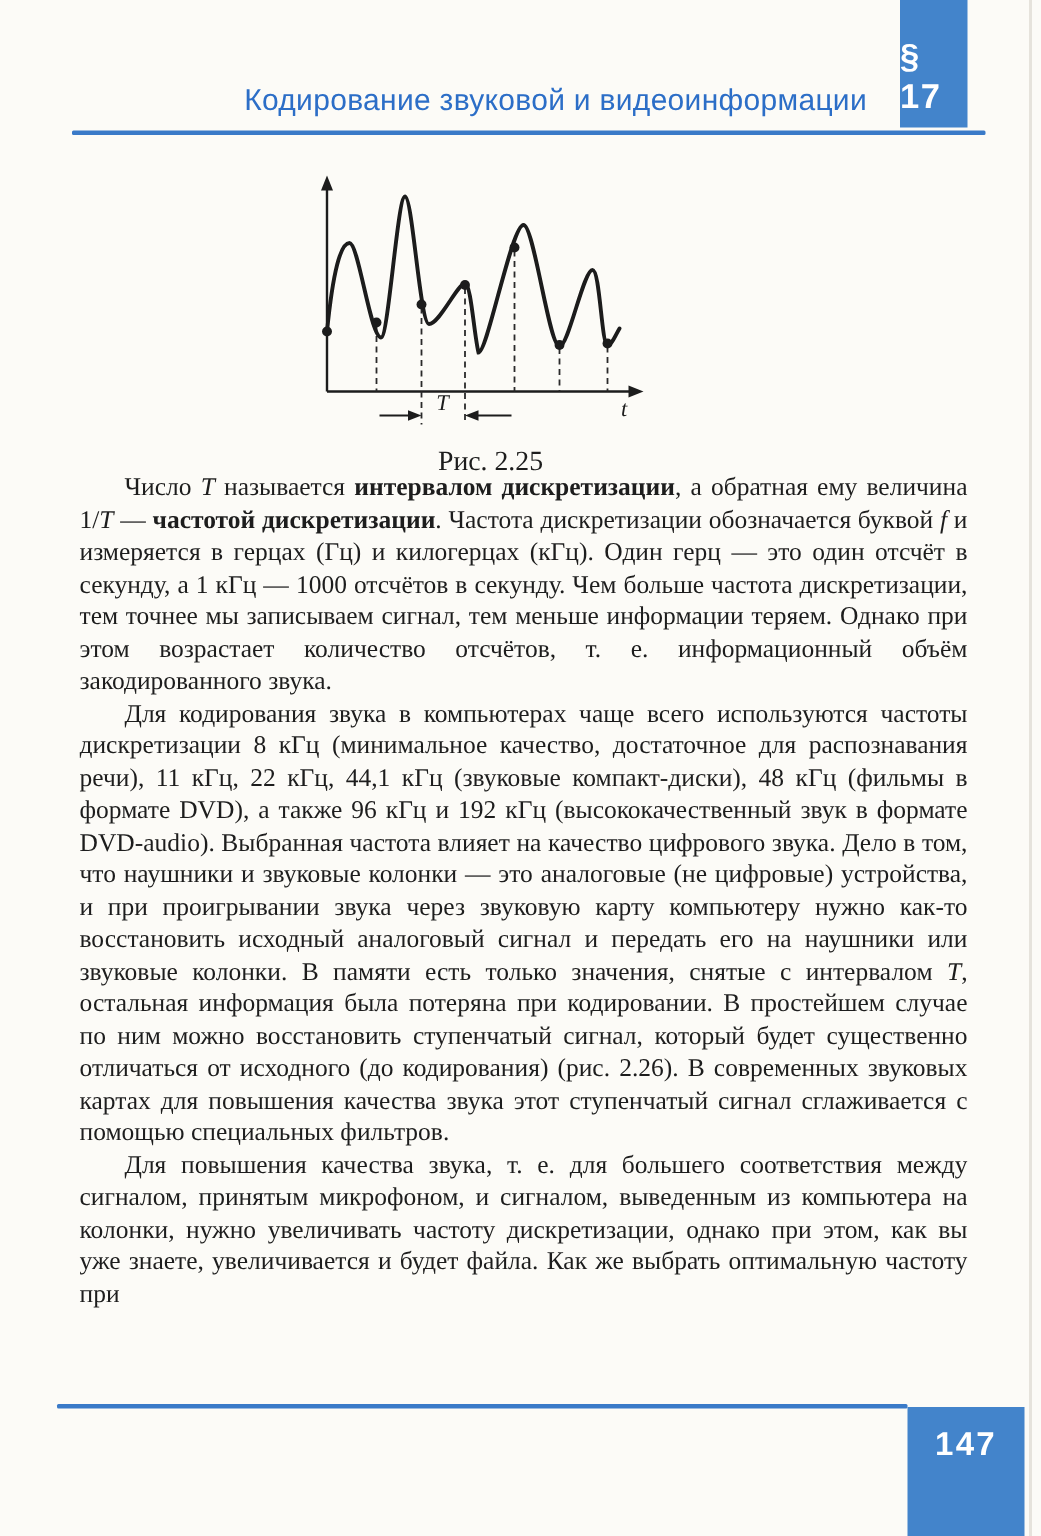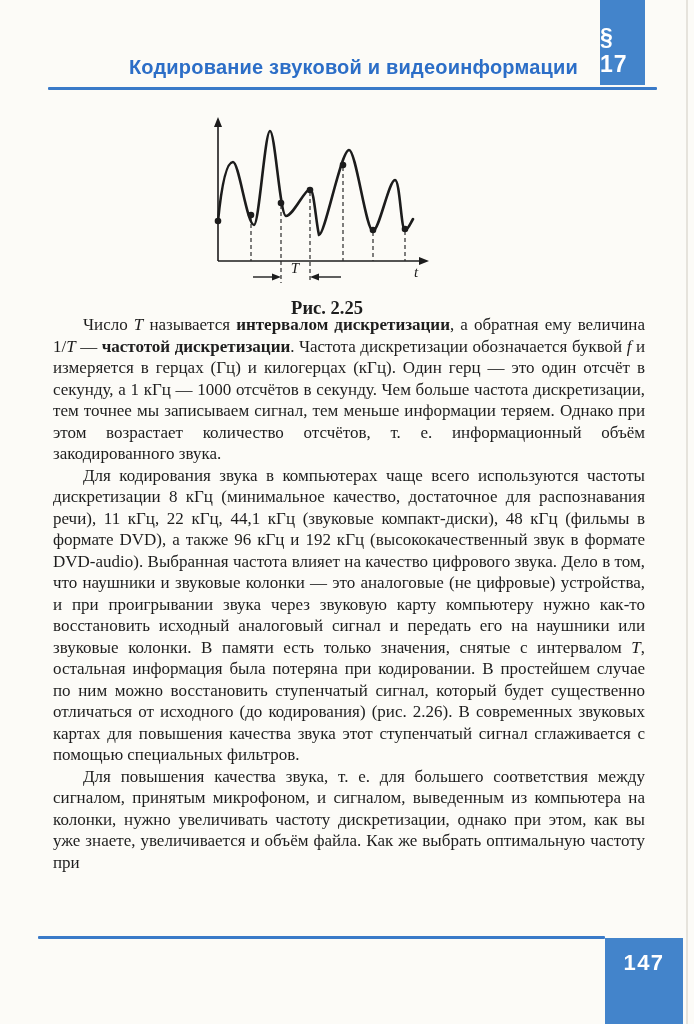--- a/index.html
+++ b/index.html
@@ -10,40 +10,40 @@
   }
   .page-edge {
     position:absolute; left:686px; top:0; width:2px; height:100%;
     background:#e6e3dc;
   }
   
   .header-title {
     position:absolute; top:56px; left:0; width:578px;
     text-align:right; color:#2c6ec7;
     font-family:"Liberation Sans", sans-serif;
-    font-weight:bold; font-size:20px; letter-spacing:0.2px;
+    font-weight:normal; font-size:20px; letter-spacing:0.2px;
   }
   .section-badge {
     position:absolute; left:600px; top:0; width:45px; height:85px;
     background:#4384cb; color:#ffffff;
     display:flex; align-items:flex-end; justify-content:center;
     padding-bottom:7px; box-sizing:border-box;
     font-family:Liberation Sans, sans-serif;
     font-weight:bold; font-size:23px; letter-spacing:1px;
   }
   .header-rule {
     position:absolute; left:48px; top:87px; width:609px; height:3px;
     background:#3a7ac8; border-radius:1px;
   }
   
   .fig { position:absolute; left:185px; top:113px; width:300px; margin:0; }
   .fig svg { display:block; }
   .fig figcaption {
     width:284px; text-align:center; margin-top:3px;
-    font-weight:bold; font-size:18.5px; color:#1d1d1d;
+    font-weight:normal; font-size:18.5px; color:#1d1d1d;
   }
   .fig-label { font-style:italic; font-size:15px; fill:#1c1c1c; }
   
   .body-text {
     position:absolute; left:53px; top:314px; width:592px; height:606px;
     overflow:hidden; text-align:justify;
     font-size:17px; line-height:21.5px; color:#1d1d1d;
   }
   .body-text p { margin:0; text-indent:30px; }
   .body-text .b { font-weight:bold; }
@@ -113,20 +113,20 @@
       <polygon points="125,164 134,160.5 134,167.5" fill="#1c1c1c"></polygon>
       <text x="110" y="160" text-anchor="middle" class="fig-label">T</text>
       <text x="229" y="164" class="fig-label">t</text>
     </svg>
     <figcaption>Рис. 2.25</figcaption>
   </figure>
 
   <main class="body-text">
     <p><span>Число </span><span class="i">T</span><span> называется </span><span class="b">интервалом дискретизации</span><span>, а обратная ему величина 1/</span><span class="i">T</span><span> — </span><span class="b">частотой дискретизации</span><span>. Частота дискретизации обозначается буквой </span><span class="i">f</span><span> и измеряется в герцах (Гц) и килогерцах (кГц). Один герц — это один отсчёт в секунду, а 1 кГц — 1000 отсчётов в секунду. Чем больше частота дискретизации, тем точнее мы записываем сигнал, тем меньше информации теряем. Однако при этом возрастает количество отсчётов, т. е. информационный объём закодированного звука.</span></p>
     <p><span>Для кодирования звука в компьютерах чаще всего используются частоты дискретизации 8 кГц (минимальное качество, достаточное для распознавания речи), 11 кГц, 22 кГц, 44,1 кГц (звуковые компакт-диски), 48 кГц (фильмы в формате DVD), а также 96 кГц и 192 кГц (высококачественный звук в формате DVD-audio). Выбранная частота влияет на качество цифрового звука. Дело в том, что наушники и звуковые колонки — это аналоговые (не цифровые) устройства, и при проигрывании звука через звуковую карту компьютеру нужно как-то восстановить исходный аналоговый сигнал и передать его на наушники или звуковые колонки. В памяти есть только значения, снятые с интервалом </span><span class="i">T</span><span>, остальная информация была потеряна при кодировании. В простейшем случае по ним можно восстановить ступенчатый сигнал, который будет существенно отличаться от исходного (до кодирования) (рис. 2.26). В современных звуковых картах для повышения качества звука этот ступенчатый сигнал сглаживается с помощью специальных фильтров.</span></p>
-    <p><span>Для повышения качества звука, т. е. для большего соответствия между сигналом, принятым микрофоном, и сигналом, выведенным из компьютера на колонки, нужно увеличивать частоту дискретизации, однако при этом, как вы уже знаете, увеличивается и объём файла. Как же выбрать оптимальную частоту при</span></p>
+    <p><span>Для повышения качества звука, т. е. для большего соответствия между сигналом, принятым микрофоном, и сигналом, выведенным из компьютера на колонки, нужно увеличивать частоту дискретизации, однако при этом, как вы уже знаете, увеличивается и будет файла. Как же выбрать оптимальную частоту при</span></p>
   </main>
 
   <div class="footer-rule"></div>
   <div class="page-number-badge">
     <span>147</span>
   </div>
 </div>
 
 </body></html>

